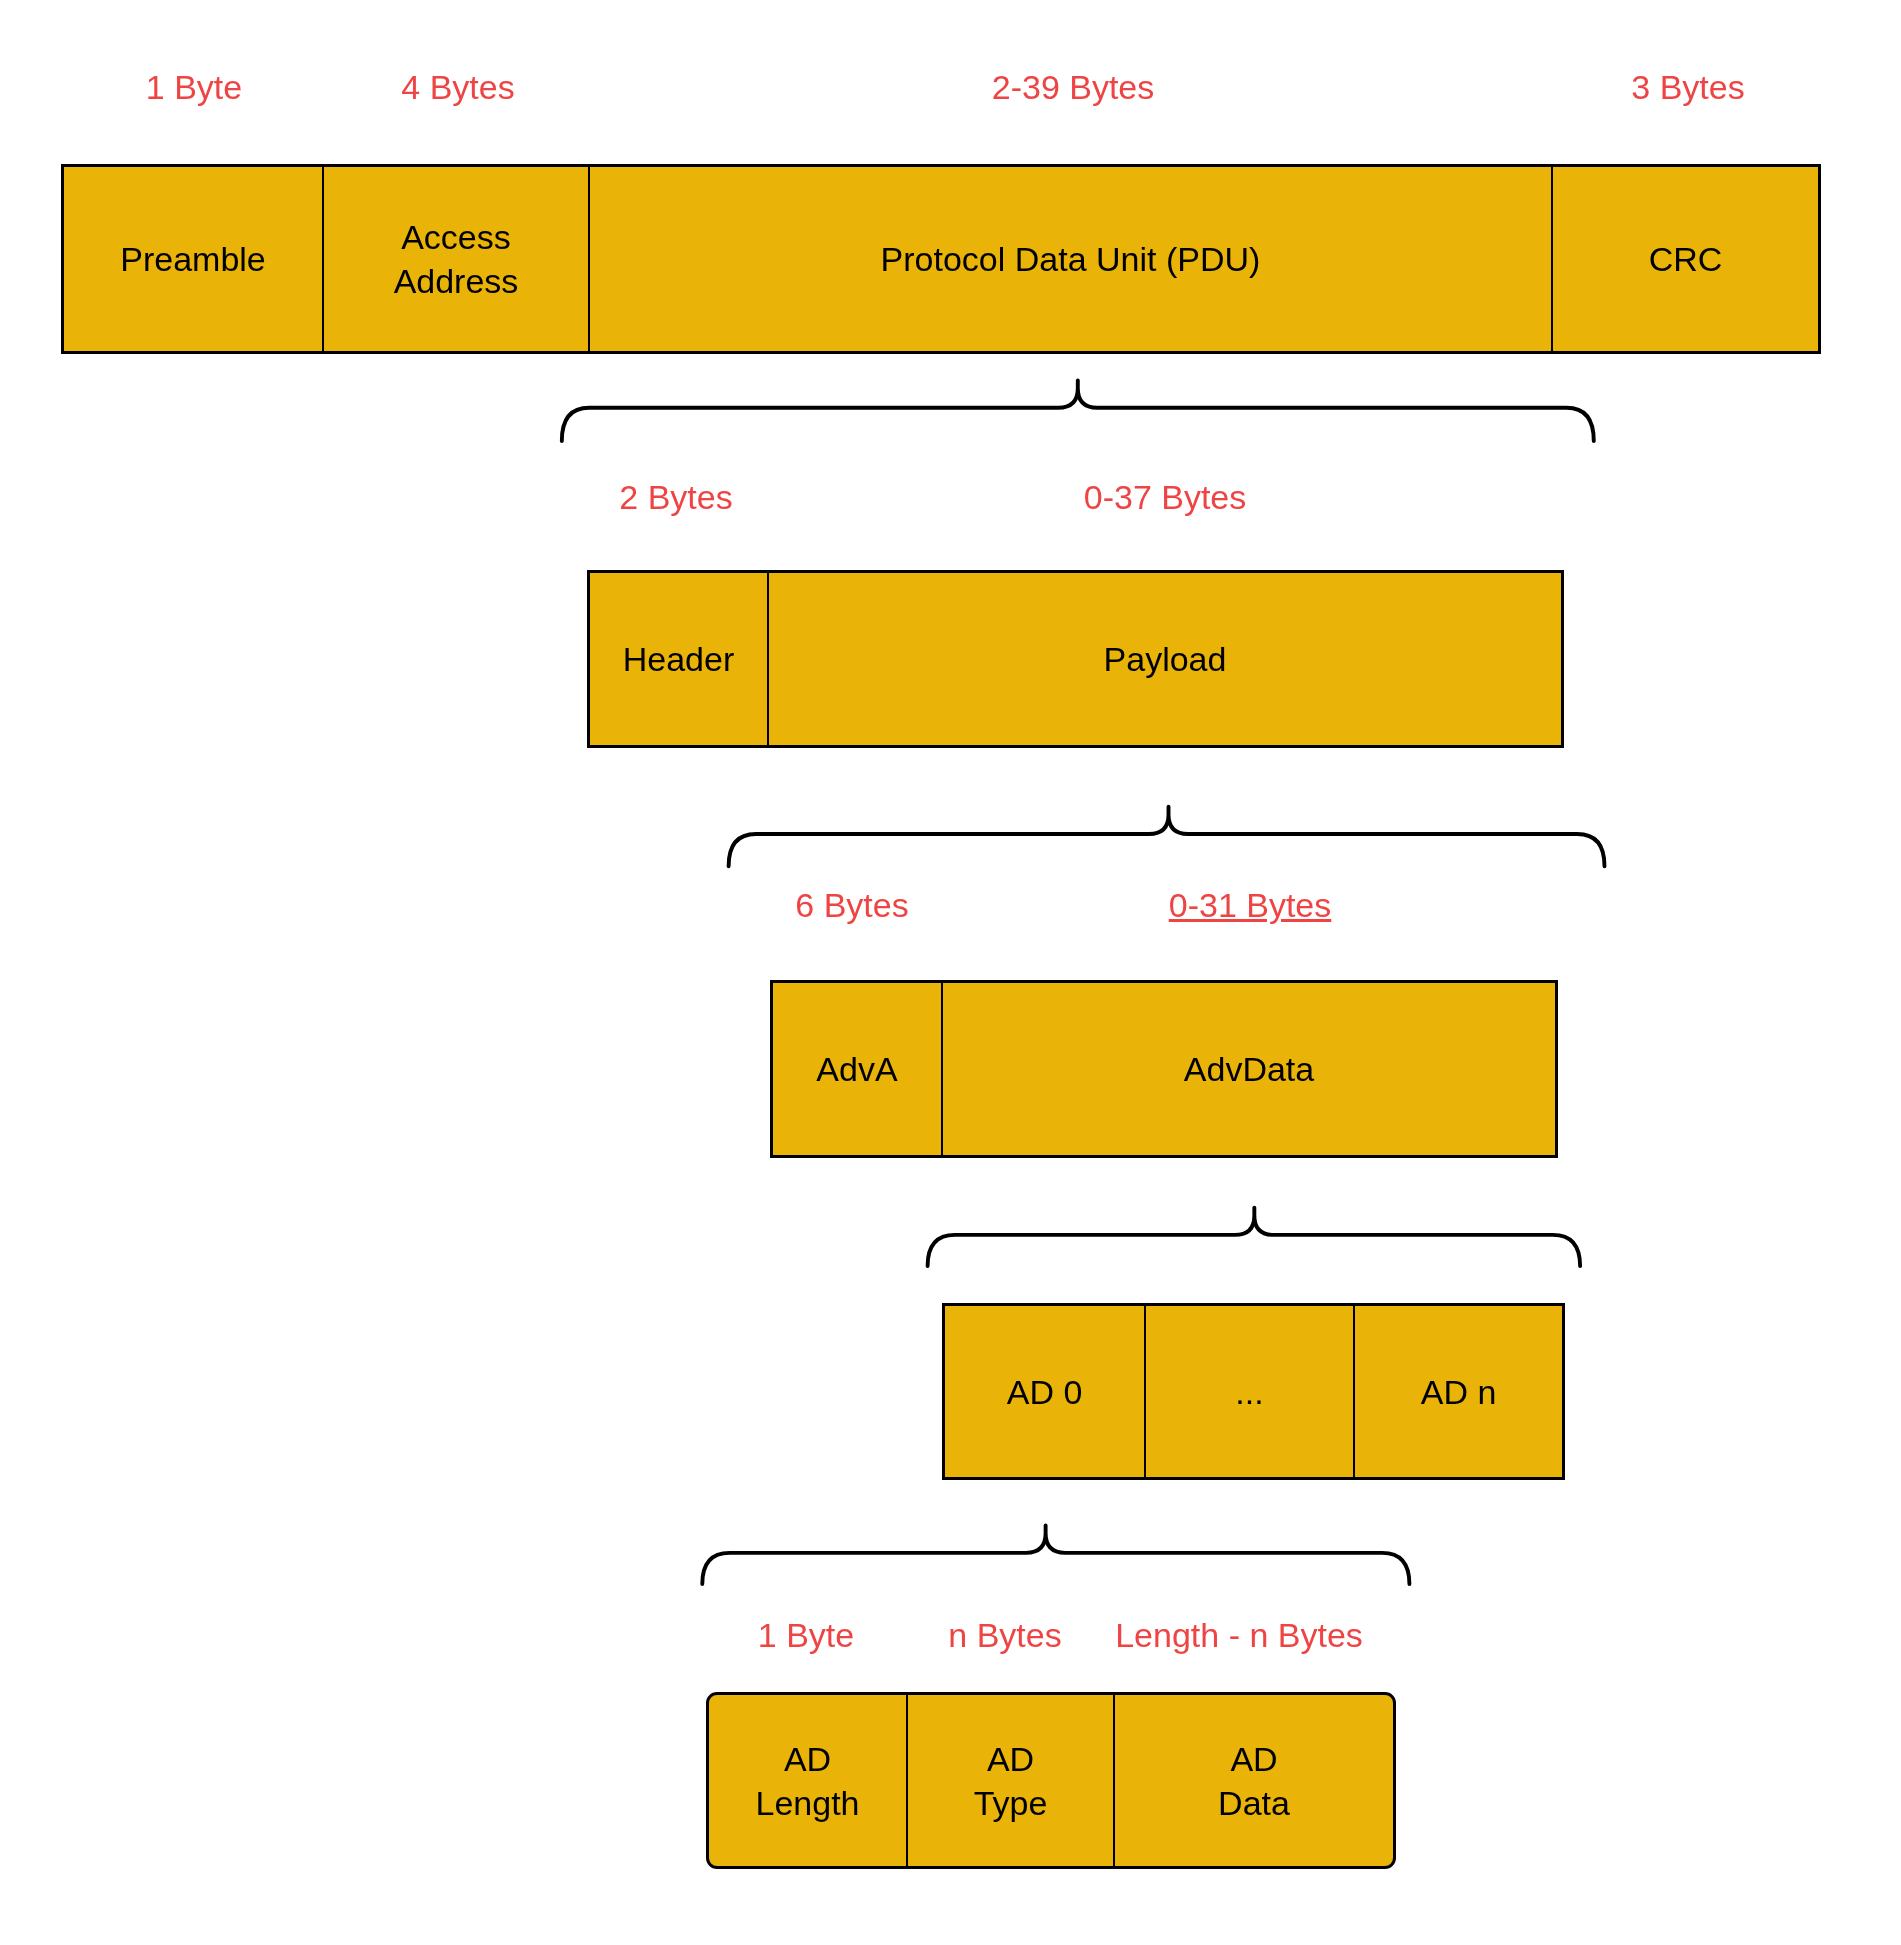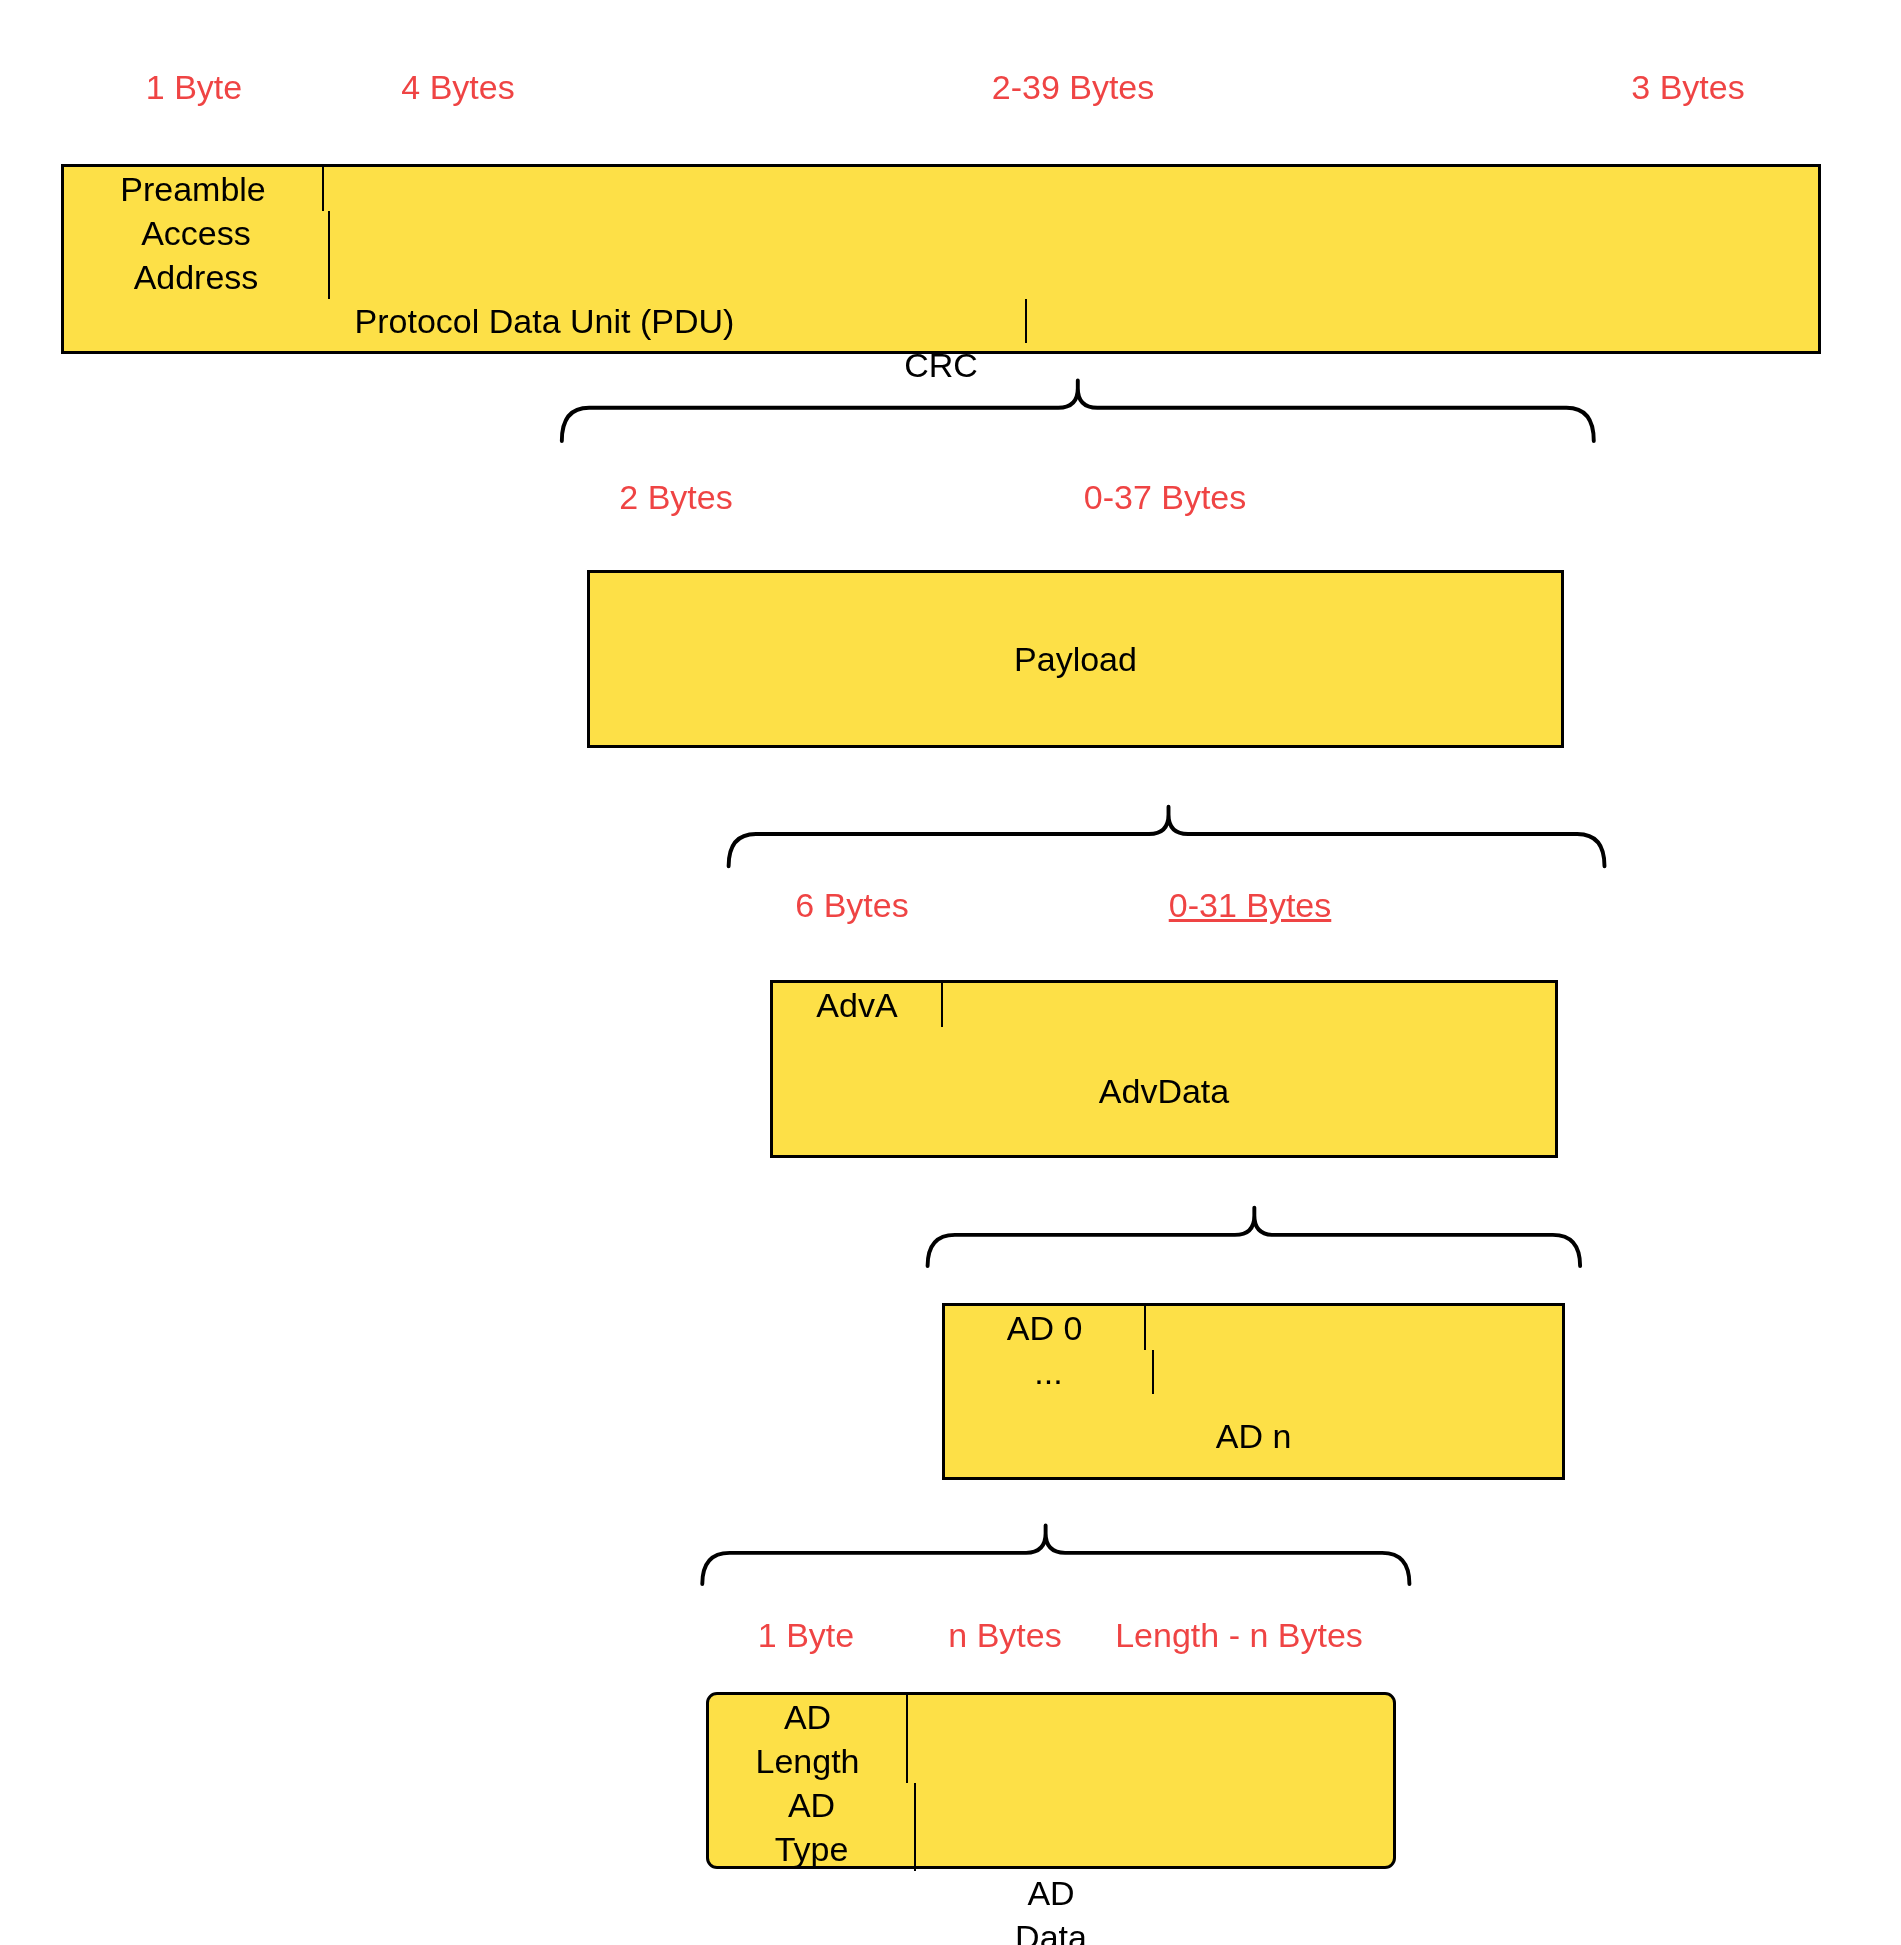--- a/index.html
+++ b/index.html
@@ -22,22 +22,21 @@
     font-size: 34px;
     line-height: 47px;
     white-space: nowrap;
     color: #ef4444;
   }
   .box-row {
     position: absolute;
     display: flex;
     box-sizing: border-box;
     border: 3.9px solid #000000;
-    background: #fde047;
-    flex-direction: column;
+    background: #eab308;
   }
   .cell {
     box-sizing: border-box;
     display: flex;
     align-items: center;
     justify-content: center;
     text-align: center;
     font-size: 34px;
     line-height: 44px;
     white-space: pre-line;
@@ -77,20 +76,21 @@
     <div class="cell" style="width:266px;">Access
 Address</div>
     <div class="cell" style="width:963px;">Protocol Data Unit (PDU)</div>
     <div class="cell">CRC</div>
   </div>
 
   <div class="size-label" style="left:676px; top:474px;">2 Bytes</div>
   <div class="size-label" style="left:1165px; top:474px;">0-37 Bytes</div>
 
   <div class="box-row" style="left:587px; top:570px; width:977px; height:178px;">
+    <div class="cell" style="width:179px;">Header</div>
     <div class="cell">Payload</div>
   </div>
 
   <div class="size-label" style="left:852px; top:882px;">6 Bytes</div>
   <div class="size-label" style="left:1250px; top:882px;text-decoration:underline;">0-31 Bytes</div>
 
   <div class="box-row" style="left:770px; top:980px; width:788px; height:178px;">
     <div class="cell" style="width:170px;">AdvA</div>
     <div class="cell">AdvData</div>
   </div>

